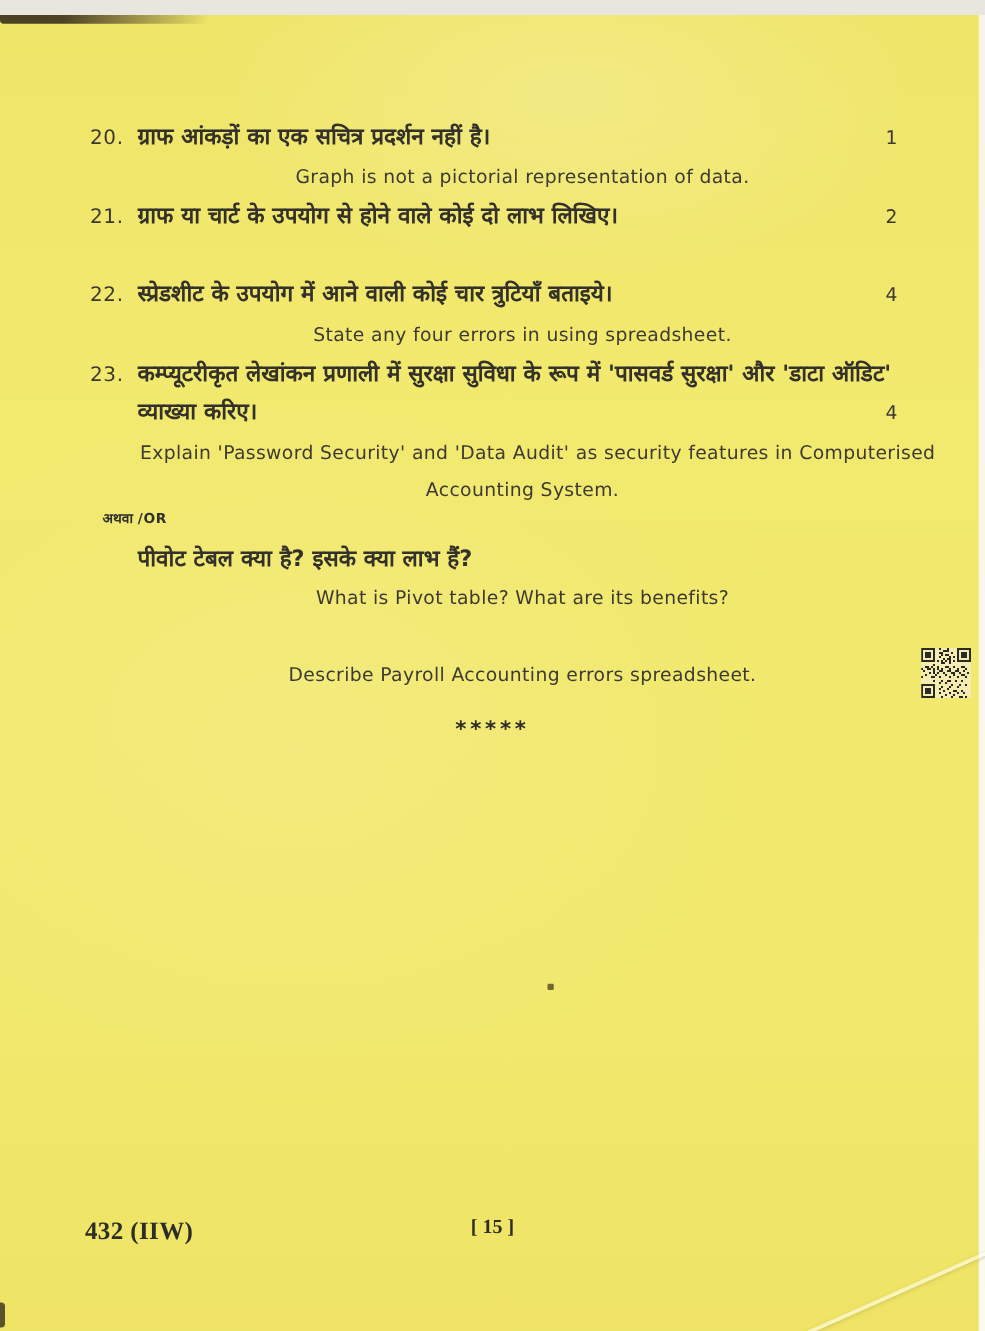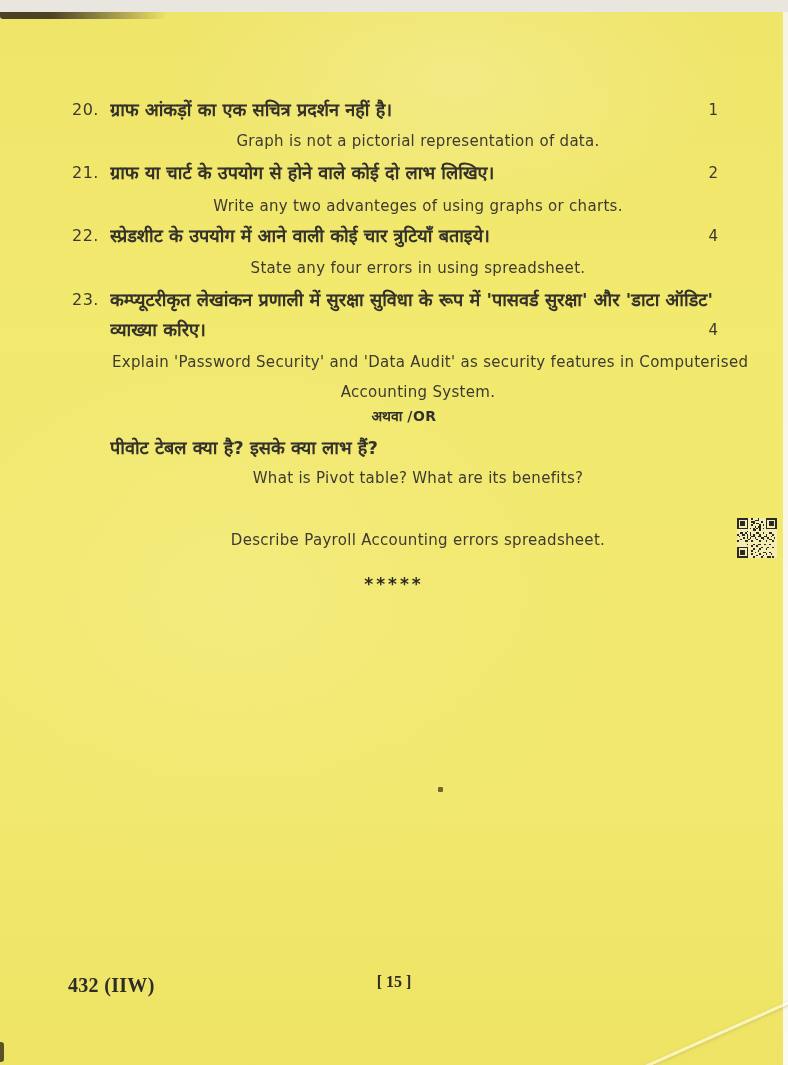--- a/index.html
+++ b/index.html
@@ -69,22 +69,22 @@
     display: flex; align-items: flex-end;
     font-size: 18px; font-weight: 600; color: #33312a;
     white-space: nowrap; line-height: 24px;
   }
   .eng-line {
     position: absolute; left: 112px; right: 64px;
     font-size: 15px; font-weight: 500; color: #3d3a32;
     letter-spacing: 0.3px; white-space: nowrap; line-height: 20px; text-align: center;
   }
   .or-row {
-    position: absolute; left: 82px; right: 62px; text-align: center;
-    font-size: 14px; font-weight: 700; color: #32302a; white-space: nowrap;
+    position: absolute; left: 82px; right: 62px; text-align: left;
+    font-size: 11px; font-weight: 700; color: #32302a; white-space: nowrap;
   }
   .or-row .or-latin { letter-spacing: 0.5px; }
   .stars-row {
     position: absolute; left: 0; right: 0; text-align: center;
     font-size: 17px; font-weight: 700; color: #2e2c26; letter-spacing: 3px;
   }
   .footer-code {
     position: absolute; left: 68px; top: 962px;
     font-family: "Liberation Serif", serif; font-weight: 700;
     font-size: 20px; color: #2e2c26; letter-spacing: 0.3px;
@@ -116,21 +116,20 @@
     <span class="q-hindi">ग्राफ आंकड़ों का एक सचित्र प्रदर्शन नहीं है।</span>
     <span class="q-marks">1</span>
   </div>
   <div class="eng-line" style="top:119px">Graph is not a pictorial representation of data.</div>
 
   <div class="q-row" style="top:149px">
     <span class="q-num">21.</span>
     <span class="q-hindi">ग्राफ या चार्ट के उपयोग से होने वाले कोई दो लाभ लिखिए।</span>
     <span class="q-marks">2</span>
   </div>
-  <div class="eng-line" style="top:184px">Write any two advanteges of using graphs or charts.</div>
 
   <div class="q-row" style="top:212px">
     <span class="q-num">22.</span>
     <span class="q-hindi">स्प्रेडशीट के उपयोग में आने वाली कोई चार त्रुटियाँ बताइये।</span>
     <span class="q-marks">4</span>
   </div>
   <div class="eng-line" style="top:246px">State any four errors in using spreadsheet.</div>
 
   <div class="q-row" style="top:276px">
     <span class="q-num">23.</span>

